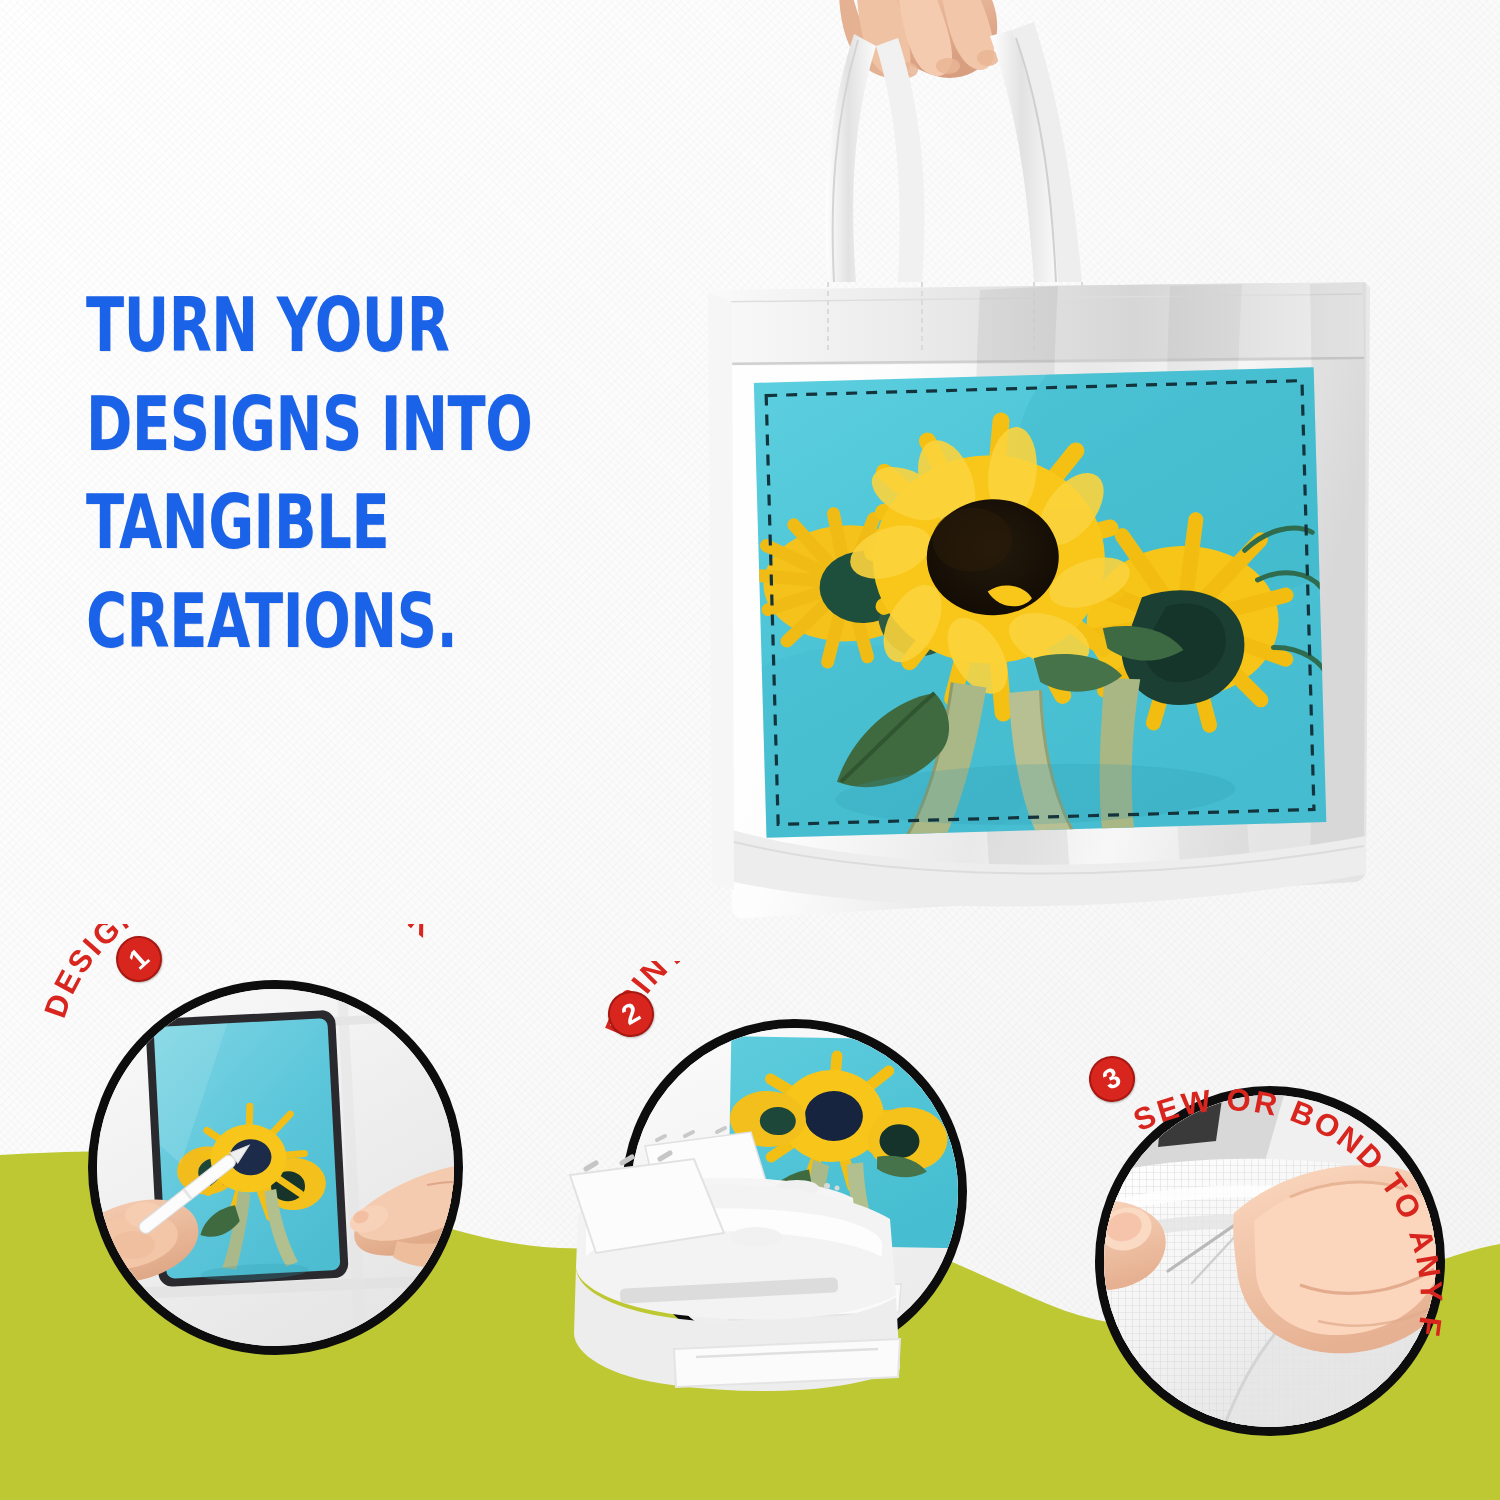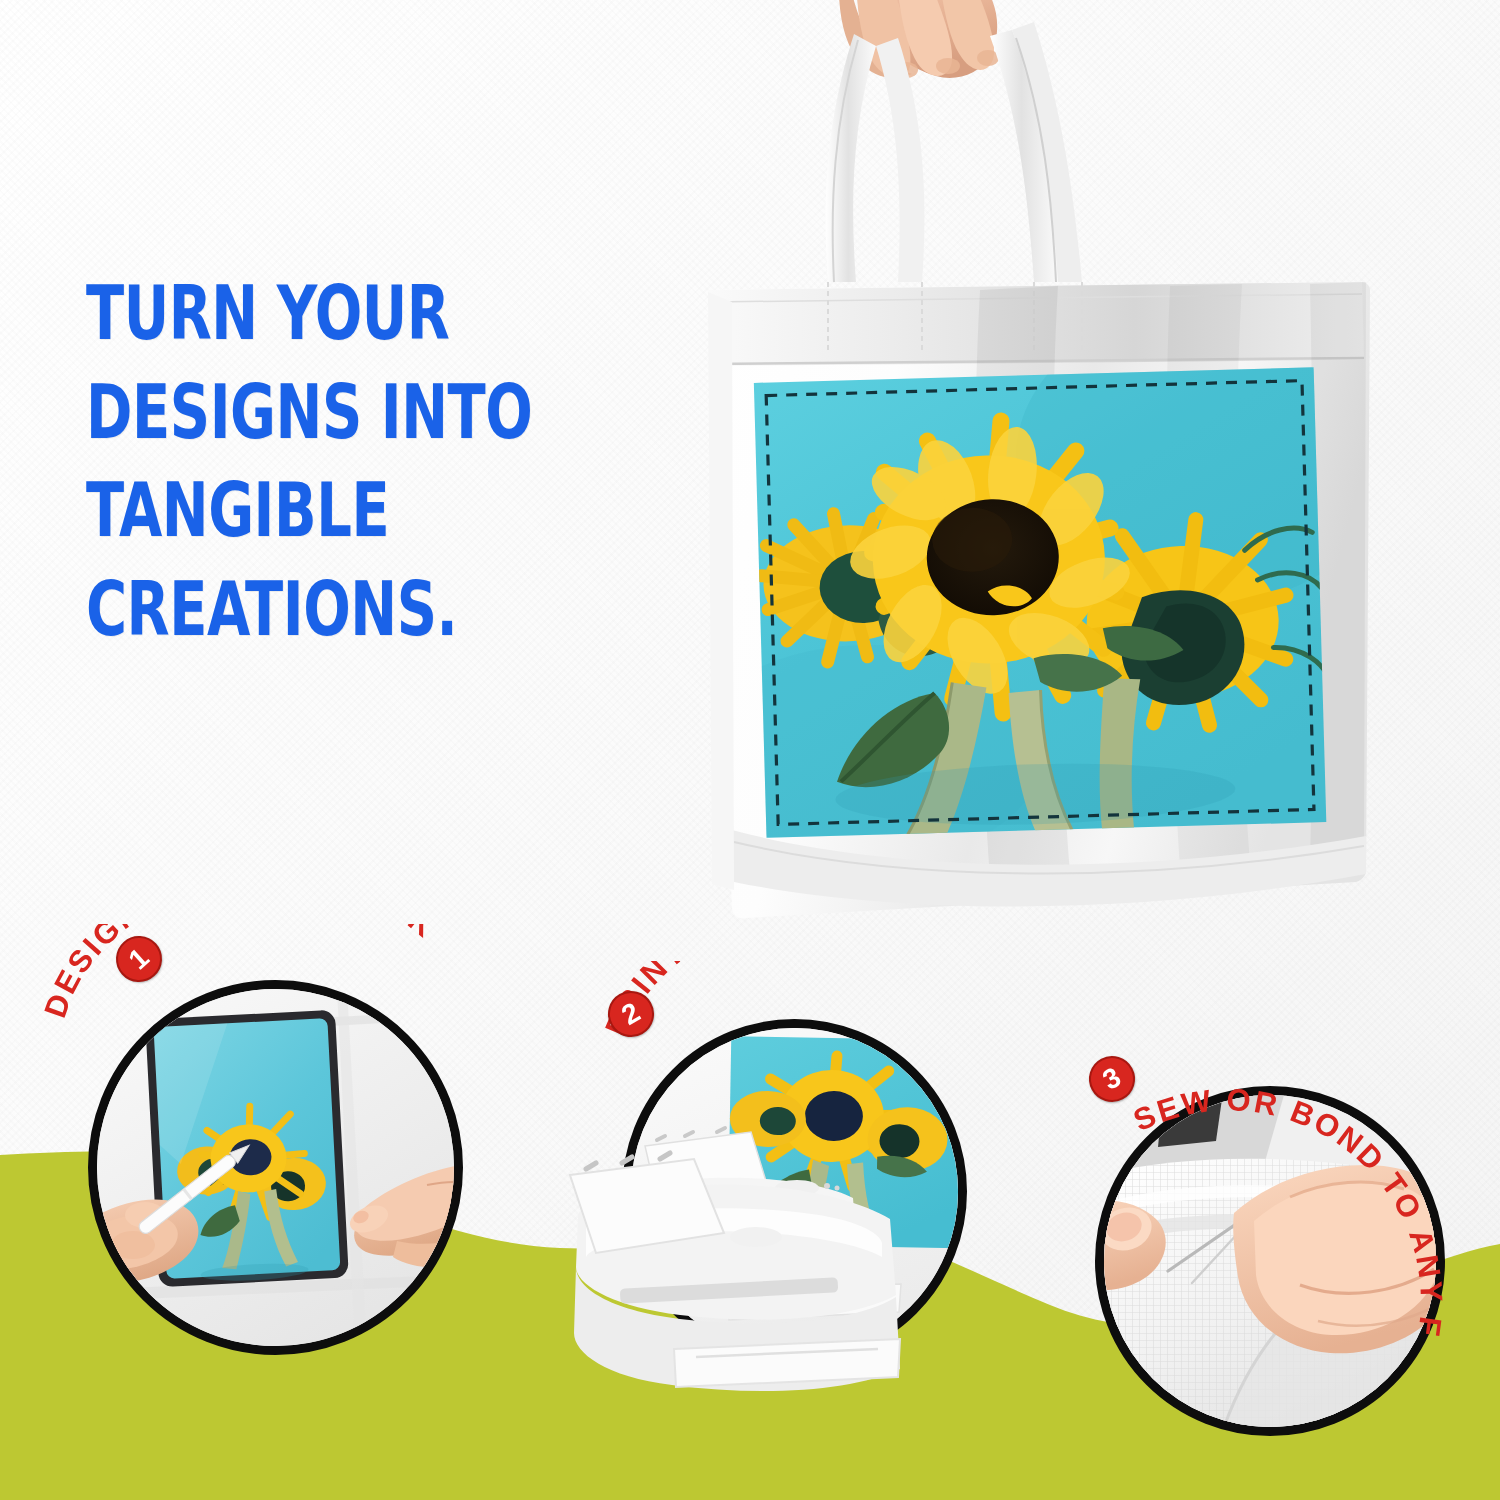--- a/index.html
+++ b/index.html
@@ -17,21 +17,21 @@
     width:1500px; height:1500px;
     background:
       repeating-linear-gradient(45deg, rgba(0,0,0,0.012) 0 2px, rgba(0,0,0,0) 2px 5px),
       repeating-linear-gradient(-45deg, rgba(0,0,0,0.010) 0 2px, rgba(0,0,0,0) 2px 6px),
       linear-gradient(135deg,#ffffff 0%,#fbfbfb 45%,#f4f4f4 100%);
     overflow:hidden;
   }
 
   
   #headline {
-    position:absolute; left:86px; top:277px; width:540px;
+    position:absolute; left:86px; top:289px; width:540px;
     z-index:20;
   }
   #headline .line {
     display:block;
     color:#1a62e8;
     font-family:"Liberation Sans Narrow","DejaVu Sans Condensed","Liberation Sans", sans-serif;
     font-weight:bold;
     font-size:74px;
     line-height:0.98;
     letter-spacing:-0.5px;

